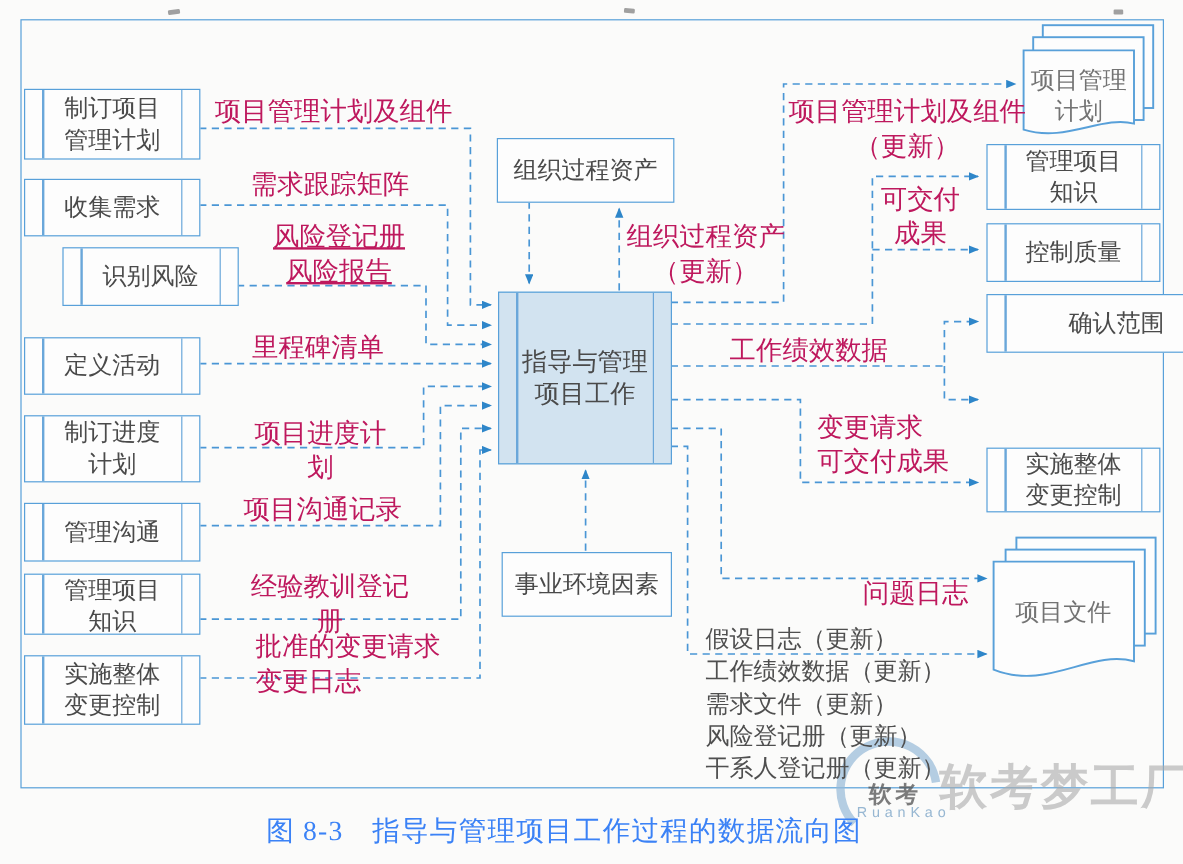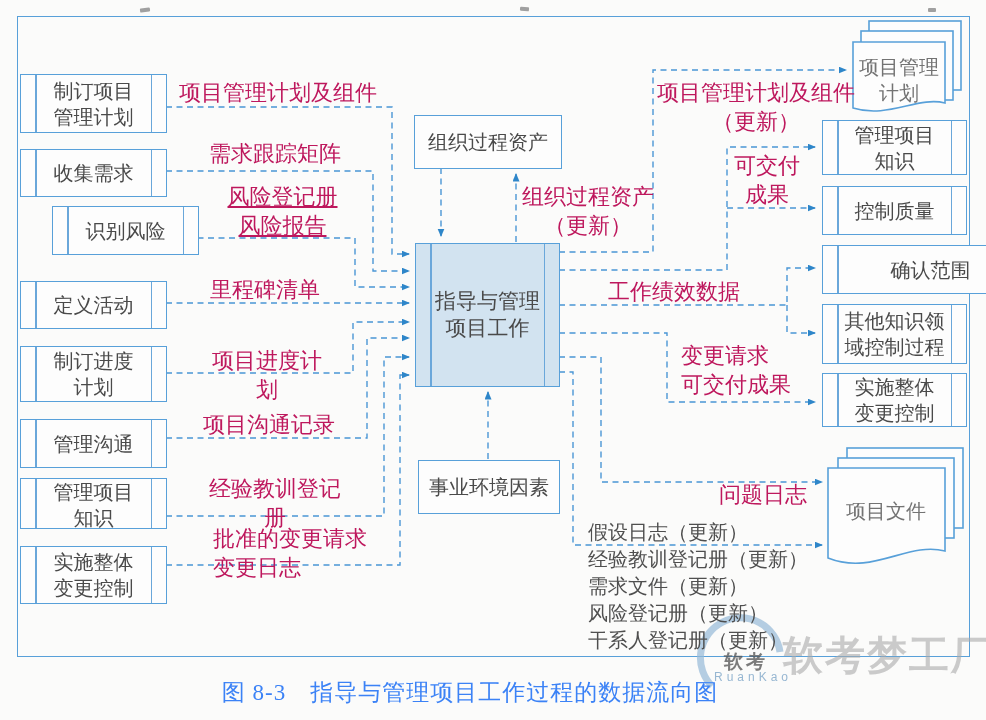--- a/index.html
+++ b/index.html
@@ -126,22 +126,20 @@
 
   <div class="box" style="left:414px;top:115px;width:146px;height:52px;">组织过程资产</div>
   <div class="box proc main-box" style="left:415px;top:243px;width:143px;height:142px;">指导与管理
 项目工作</div>
   <div class="box" style="left:418px;top:460px;width:140px;height:52px;">事业环境因素</div>
 
   <div class="box proc" style="left:822px;top:120px;width:143px;height:53px;">管理项目
 知识</div>
   <div class="box proc" style="left:822px;top:186px;width:143px;height:47px;">控制质量</div>
   <div class="box proc" style="left:822px;top:245px;width:143px;height:47px;padding-left:36px;">确认范围</div>
-  <div class="box proc" style="left:822px;top:304px;width:143px;height:58px;">其他知识领
-域控制过程</div>
   <div class="box proc" style="left:822px;top:373px;width:143px;height:52px;">实施整体
 变更控制</div>
 
   <div class="doc-text" style="left:853px;top:54px;width:92px;">项目管理
 计划</div>
   <div class="doc-text" style="left:830px;top:498px;width:112px;">项目文件</div>
 
   <div class="lbl ctr" style="left:178px;top:78px;width:200px;">项目管理计划及组件</div>
   <div class="lbl ctr" style="left:205px;top:139px;width:140px;">需求跟踪矩阵</div>
   <div class="lbl ctr" style="left:220px;top:182px;width:125px;text-decoration:underline;">风险登记册
@@ -158,21 +156,21 @@
   <div class="lbl ctr" style="left:656px;top:78px;width:200px;">项目管理计划及组件
 （更新）</div>
   <div class="lbl ctr" style="left:728px;top:151px;width:78px;">可交付
 成果</div>
   <div class="lbl" style="left:608px;top:277px;">工作绩效数据</div>
   <div class="lbl" style="left:681px;top:341px;">变更请求
 可交付成果</div>
   <div class="lbl" style="left:719px;top:480px;">问题日志</div>
 
   <div class="upd" style="top:519px;">假设日志（更新）</div>
-  <div class="upd" style="top:546px;">经验教训登记册（更新）</div>
+  <div class="upd" style="top:546px;">工作绩效数据（更新）</div>
   <div class="upd" style="top:573px;">需求文件（更新）</div>
   <div class="upd" style="top:600px;text-align:center;">风险登记册（更新）</div>
   <div class="upd" style="top:627px;">干系人登记册（更新）</div>
 
   <div id="caption">图 8-3　指导与管理项目工作过程的数据流向图</div>
 
   <div id="wm-text">软考梦工厂</div>
   <div id="wm-logo-text">软考</div>
   <div id="wm-logo-sub">RuanKao</div>
 

